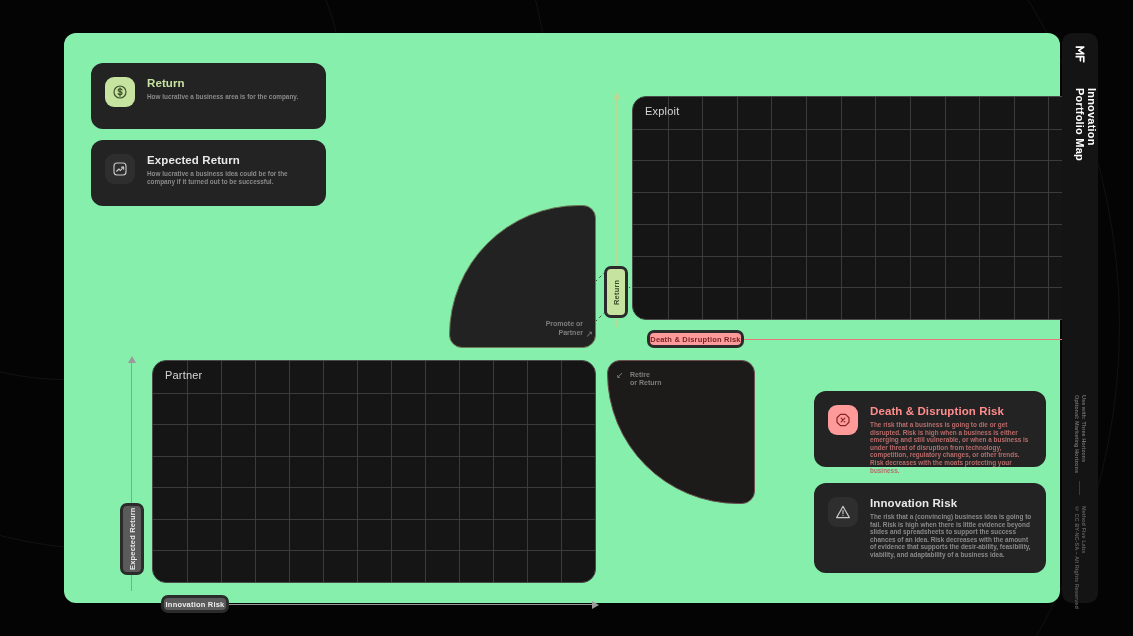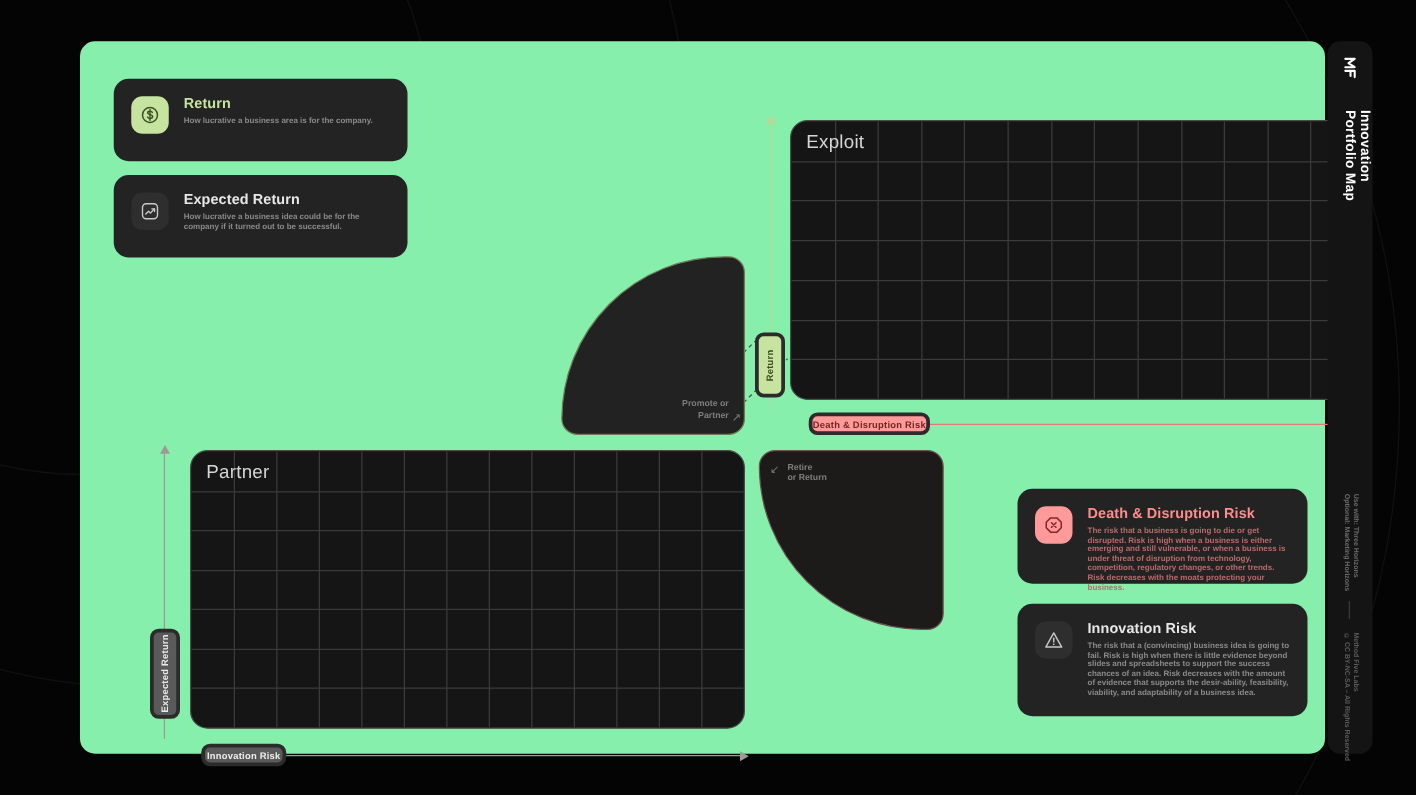--- a/index.html
+++ b/index.html
@@ -49,21 +49,21 @@
   .t-red   { color: #ff8d8d; }
   .lc-desc { font-size: 6.4px; line-height: 7.6px; font-weight: bold; }
   .d-grey { color: #8a8a8a; }
   .d-red  { color: #b96b6b; }
 
   
   .grid-panel { position: absolute; border: 1px solid #4a4a4a; border-radius: 14px; overflow: hidden; background: #151515; }
   .grid-panel .cols, .grid-panel .rows { position: absolute; inset: 0; }
   .grid-panel .vline { position: absolute; top: 0; bottom: 0; width: 1px; background: #3b3b3b; }
   .grid-panel .hline { position: absolute; left: 0; right: 0; height: 1px; background: #3b3b3b; }
-  .grid-label { position: absolute; left: 12px; top: 8px; font-size: 15px; color: #d6d6d6; letter-spacing: .2px; }
+  .grid-label { position: absolute; left: 12px; top: 8px; font-size: 11px; color: #d6d6d6; letter-spacing: .2px; }
 
   .g-exploit { left: 568px; top: 63px; width: 452px; height: 224px; }
   .g-explore { left: 88px; top: 327px; width: 444px; height: 223px; }
 
   
   .blob { position: absolute; background: #222222; }
   .blob-promote {
     left: 385px; top: 172px; width: 147px; height: 143px;
     border: 1px solid #6d7a55; border-radius: 140px 14px 14px 14px;
   }

